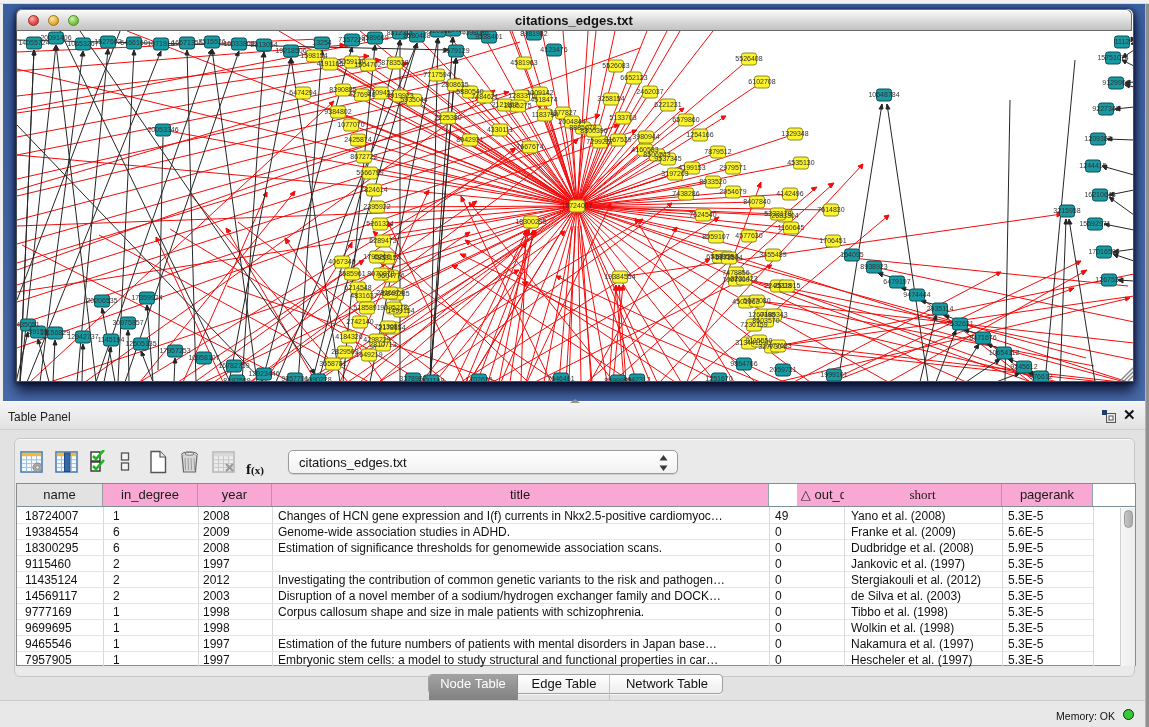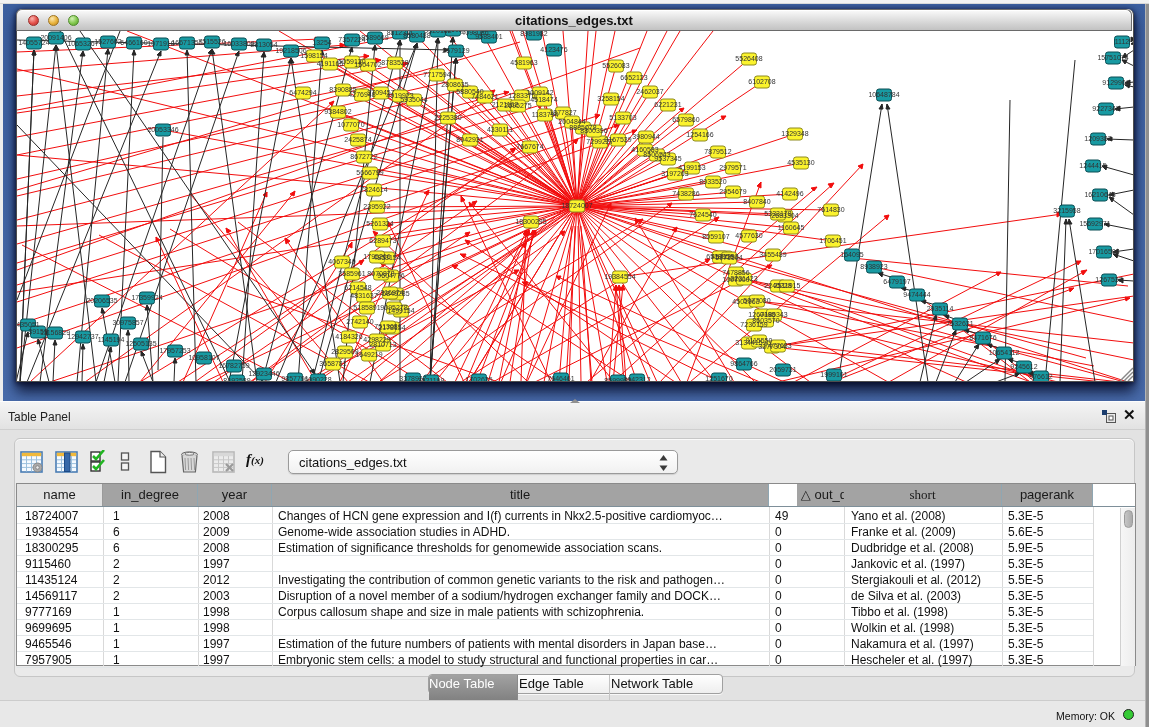--- a/index.html
+++ b/index.html
@@ -23,28 +23,28 @@
 #cls { position:absolute; left:1123px; top:4px; font-size:15px; font-weight:bold; color:#111; }
 #panelbg { position:absolute; left:0; top:430px; width:1149px; height:297px; background:#e2e2e2; }
 #innerpanel { position:absolute; left:14px; top:438px; width:1121px; height:239px; background:#eaeaea; border:1px solid #c6c6c6; border-radius:6px; box-shadow:inset 0 1px 0 #fafafa; }
 #toolbar { position:absolute; left:0px; top:444px; height:36px; width:1149px; }
 .ticon { position:absolute; top:6px; }
 #combo { position:absolute; left:288px; top:450px; width:390px; height:24px; background:linear-gradient(#ffffff,#f1f1f1); border:1px solid #9a9a9a; border-radius:5px; box-shadow:0 1px 1px rgba(0,0,0,.12); }
 #combo .txt { position:absolute; left:10px; top:4px; font-size:13px; color:#111; }
 #combo .spin { position:absolute; right:9px; top:4px; }
 #tbl { position:absolute; left:16px; top:483px; width:1120px; height:183px; background:#fff; border:1px solid #8a8a8a; }
 #thead { position:absolute; left:0; top:0; width:1118px; height:23px; background:#fff; border-bottom:1px solid #7e8f99; }
-.th { position:absolute; top:0; height:22px; border-right:1px solid #8fa6b2; font-size:13px; color:#1a1a1a; text-align:center; line-height:22px; background:#a3a3a3; }
+.th { position:absolute; top:0; height:22px; border-right:1px solid #8fa6b2; font-size:13px; color:#1a1a1a; text-align:center; line-height:22px; background:#f9a8d4; }
 .grid-v { position:absolute; top:23px; width:1px; height:159px; background:#d9d9d9; }
 .row { position:absolute; left:0; width:1076px; height:16px; font-size:12px; color:#111; border-bottom:1px solid #e2e6e8; }
 .row span { position:absolute; top:1px; white-space:nowrap; }
 #vscroll { position:absolute; left:1103px; top:24px; width:15px; height:158px; background:linear-gradient(90deg,#f6f6f6,#ededed); border-left:1px solid #d0d0d0; }
 #vthumb { position:absolute; left:3px; top:2px; width:9px; height:18px; background:linear-gradient(90deg,#c6c6c6,#ababab); border:1px solid #9a9a9a; border-radius:5px; }
 #tabs { position:absolute; left:428px; top:674px; width:295px; height:20px; border:1px solid #a0a0a0; border-radius:4px; background:linear-gradient(#ffffff,#eeeeee); box-shadow:0 1px 0 #f8f8f8; font-size:13px; color:#111; }
-#tabs .seg { position:absolute; top:0; height:32px; line-height:18px; text-align:left; }
+#tabs .seg { position:absolute; top:0; height:32px; line-height:18px; text-align:center; }
 #tabs #seg1 { left:0; width:89px; background:linear-gradient(#a2a2a2,#787878); color:#fff; border-radius:3px 0 0 3px; border-right:1px solid #8a8a8a;}
 #tabs #seg2 { left:90px; width:91px; border-right:1px solid #c4c4c4; }
 #tabs #seg3 { left:182px; width:112px; }
 #status { position:absolute; left:0; top:700px; width:1149px; height:27px; background:#e8e8e8; border-top:1px solid #cccccc; }
 #status .mem { position:absolute; right:34px; top:9px; font-size:10.5px; color:#111; }
 #memdot { position:absolute; right:15px; top:8px; width:11px; height:11px; border-radius:50%; background:#35cb35; border:1.5px solid #222; }
 svg text { user-select:none; }
 </style>
 </head>
 <body>
@@ -1040,21 +1040,21 @@
         <rect x="1" y="2" width="21" height="20" fill="#ececec" stroke="#b8b8b8" stroke-width="1.6"></rect>
         <rect x="1.8" y="2.8" width="19.4" height="3.4" fill="#d8d8d8"></rect>
         <line x1="2" y1="9.8" x2="21" y2="9.8" stroke="#c8c8c8"></line>
         <line x1="2" y1="13.6" x2="21" y2="13.6" stroke="#c8c8c8"></line>
         <line x1="2" y1="17.4" x2="21" y2="17.4" stroke="#c8c8c8"></line>
         <line x1="6.5" y1="6" x2="6.5" y2="21.5" stroke="#c8c8c8"></line>
         <line x1="11.5" y1="6" x2="11.5" y2="21.5" stroke="#c8c8c8"></line>
         <line x1="16.5" y1="6" x2="16.5" y2="21.5" stroke="#c8c8c8"></line>
         <path d="M14 14 L21 21 M21 14 L14 21" stroke="#9a9a9a" stroke-width="2.2"></path>
       </svg>
-<div class="ticon" style="left:246px;top:7px;font-size:15px;font-style:italic;font-family:'Liberation Serif',serif;font-weight:bold;color:#111">f<span style="font-size:11px">(x)</span></div>
+<div class="ticon" style="left:246px;top:17px;font-size:15px;font-family:'Liberation Serif',serif;font-weight:bold;color:#111">f<span style="font-size:11px">(x)</span></div>
   </div>
   <div id="combo">
     <div class="txt">citations_edges.txt</div>
     <div class="spin"><svg width="9" height="16">
           <polygon points="4.5,0 8.5,5.5 0.5,5.5" fill="#3a3a3a"></polygon>
           <polygon points="4.5,16 8.5,10.5 0.5,10.5" fill="#3a3a3a"></polygon>
         </svg></div>
   </div>
   <div id="tbl">
     <div id="thead">

